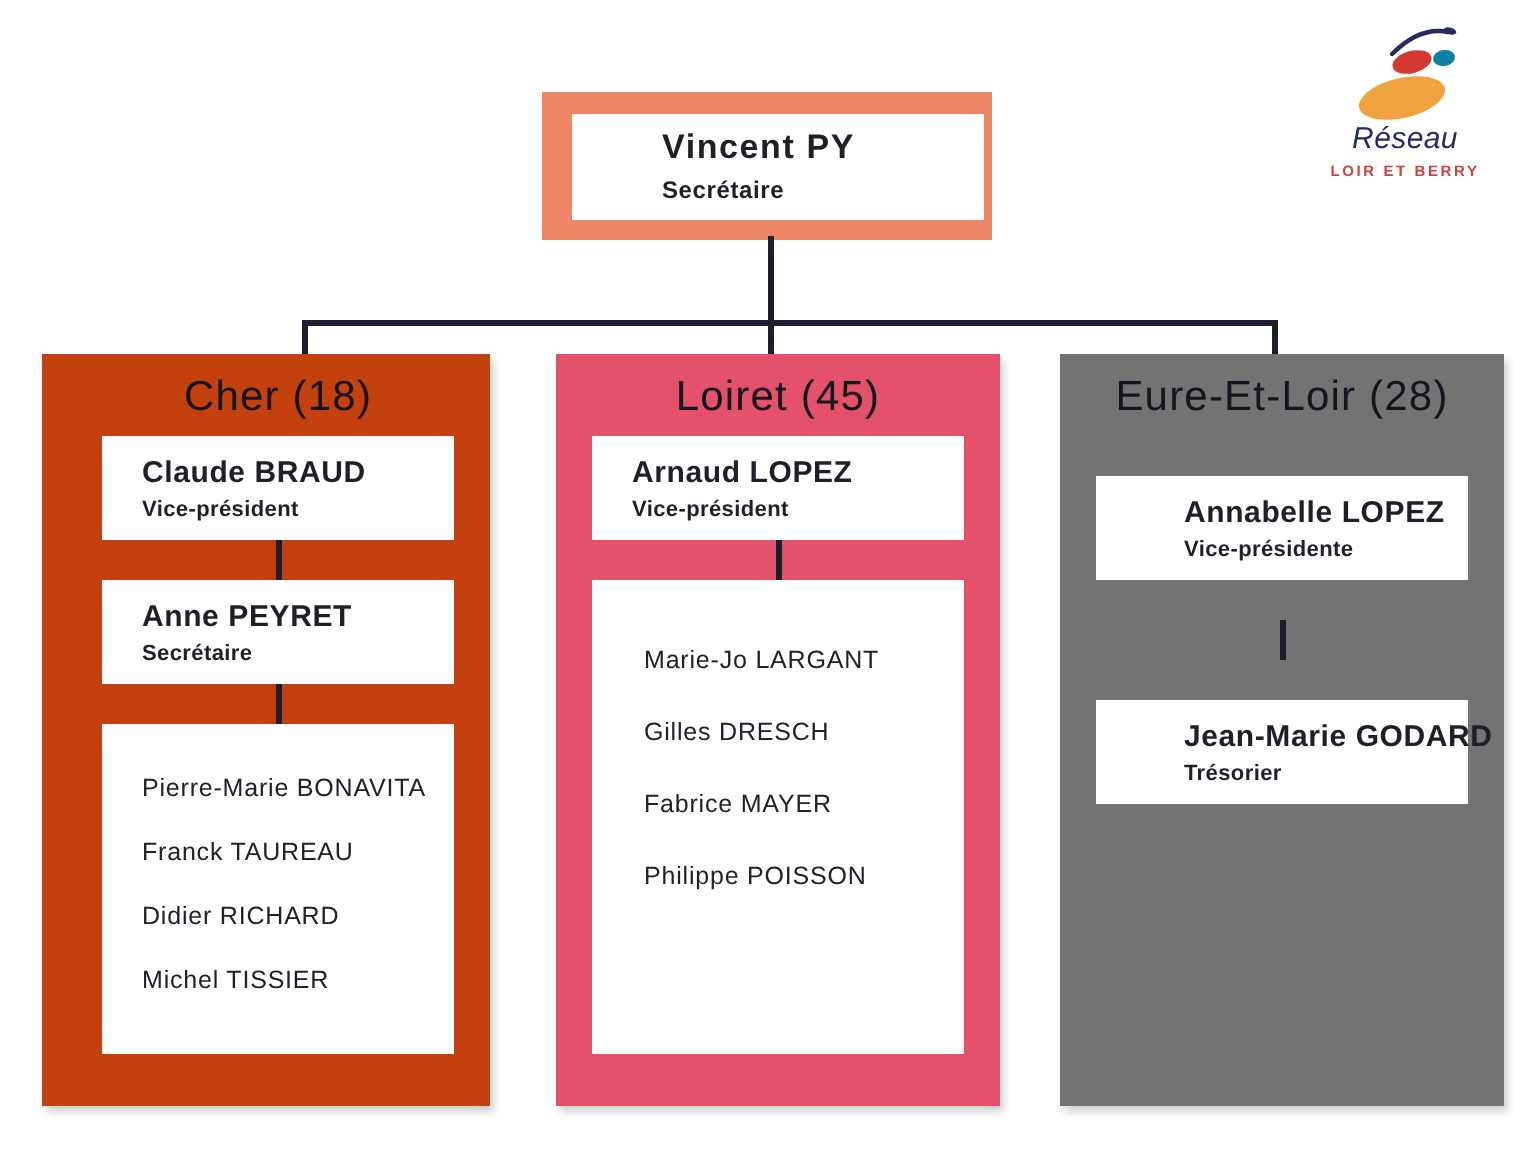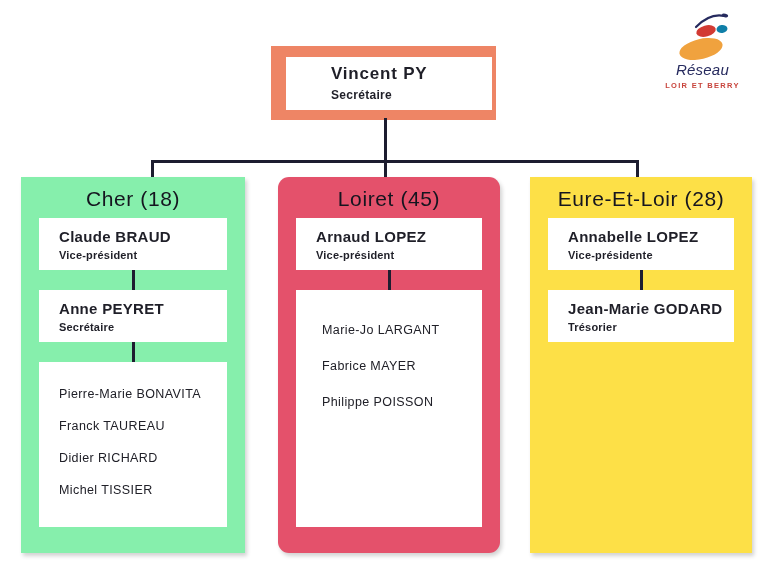--- a/index.html
+++ b/index.html
@@ -32,21 +32,21 @@
   }
   .col-0{left:21px;width:224px;}
   .col-1{left:278px;width:222px;}
   .col-2{left:530px;width:222px;}
   .col-title{
     text-align:center;font-size:21px;font-weight:400;letter-spacing:.6px;
     color:#15151f;padding:9px 0 6px;line-height:26px;flex:0 0 auto;
   }
   .box{background:#fff;margin:0 18px;box-sizing:border-box;flex:0 0 auto;}
   .officer-box{padding:9px 6px 8px 20px;}
-  .col-2 .officer-box{padding-left:20px;}
+  .col-2 .officer-box{padding-left:44px;}
   .officer-name{font-size:15px;font-weight:700;letter-spacing:.3px;line-height:19px;white-space:nowrap;}
   .officer-role{font-size:11px;font-weight:700;margin-top:2px;line-height:14px;letter-spacing:.2px;}
   .v-seg{width:3px;height:20px;background:var(--connector);margin:0 auto;flex:0 0 auto;}
   .members-box{flex:1 1 auto;margin-bottom:26px;padding:24px 6px 0 20px;}
   .col-1 .members-box{padding-top:32px;padding-left:26px;}
   .member{font-size:12.5px;font-weight:400;letter-spacing:.4px;line-height:16px;white-space:nowrap;color:#202028;}
   .col-0 .member{margin-bottom:16px;}
   .col-1 .member{margin-bottom:20px;}
   .col-1 .member:nth-child(n+4){margin-top:8px;}
 
@@ -72,53 +72,54 @@
       <div class="p-role">Secrétaire</div>
     </div>
   </div>
 
   <div class="connector conn-vc"></div>
   <div class="connector conn-h"></div>
   <div class="connector conn-vl"></div>
   <div class="connector conn-vr"></div>
 
   <div id="columns-root">
-      <div class="column col-0" style="background: #86efac;">
+      <div class="column col-0" style="background: #c2410c; padding-left: 12px;">
         <div class="col-title">Cher (18)</div>
         <div class="box officer-box">
           <div class="officer-name">Claude BRAUD</div>
           <div class="officer-role">Vice-président</div>
         </div>
         <div class="v-seg"></div>
         <div class="box officer-box">
           <div class="officer-name">Anne PEYRET</div>
           <div class="officer-role">Secrétaire</div>
         </div>
         <div class="v-seg"></div>
         <div class="box members-box">
           <div class="member">Pierre-Marie BONAVITA</div>
           <div class="member">Franck TAUREAU</div>
           <div class="member">Didier RICHARD</div>
           <div class="member">Michel TISSIER</div>
         </div>
       </div>
-      <div class="column col-1" style="background: rgb(228, 81, 107); border-radius: 11px;">
+      <div class="column col-1" style="background: rgb(228, 81, 107);">
         <div class="col-title">Loiret (45)</div>
         <div class="box officer-box">
           <div class="officer-name">Arnaud LOPEZ</div>
           <div class="officer-role">Vice-président</div>
         </div>
         <div class="v-seg"></div>
         <div class="box members-box">
           <div class="member">Marie-Jo LARGANT</div>
+          <div class="member">Gilles DRESCH</div>
           <div class="member">Fabrice MAYER</div>
           <div class="member">Philippe POISSON</div>
         </div>
       </div>
-      <div class="column col-2" style="background: #fde047;">
+      <div class="column col-2" style="background: #737373; gap: 20px;">
         <div class="col-title">Eure-Et-Loir (28)</div>
         <div class="box officer-box">
           <div class="officer-name">Annabelle LOPEZ</div>
           <div class="officer-role">Vice-présidente</div>
         </div>
         <div class="v-seg"></div>
         <div class="box officer-box">
           <div class="officer-name">Jean-Marie GODARD</div>
           <div class="officer-role">Trésorier</div>
         </div>

